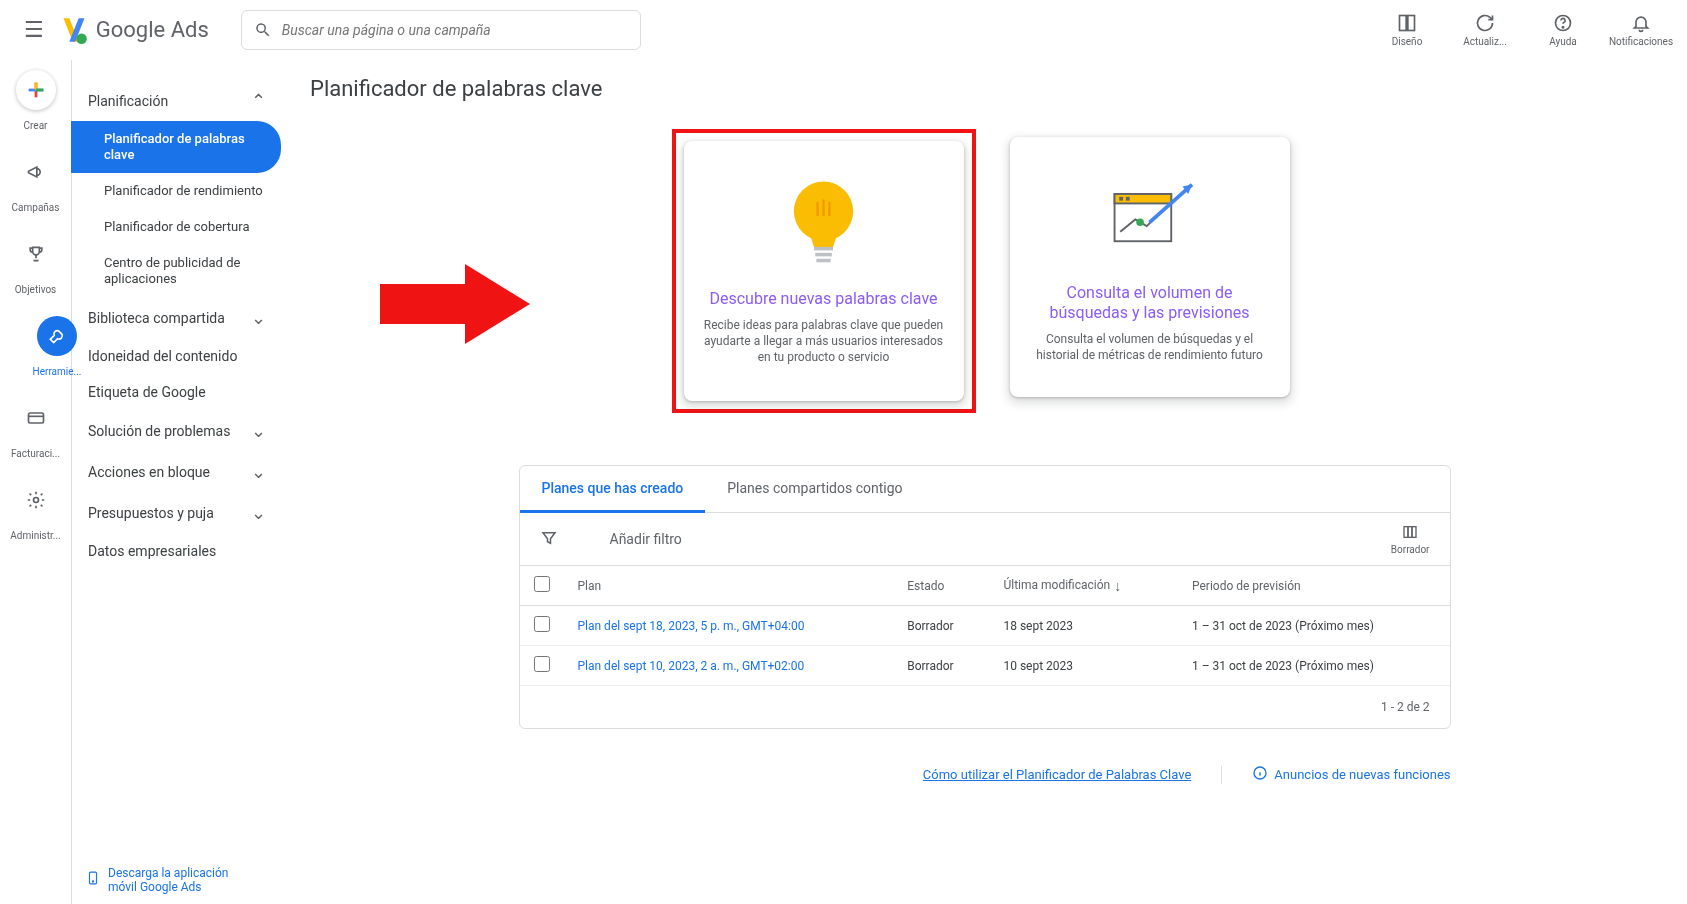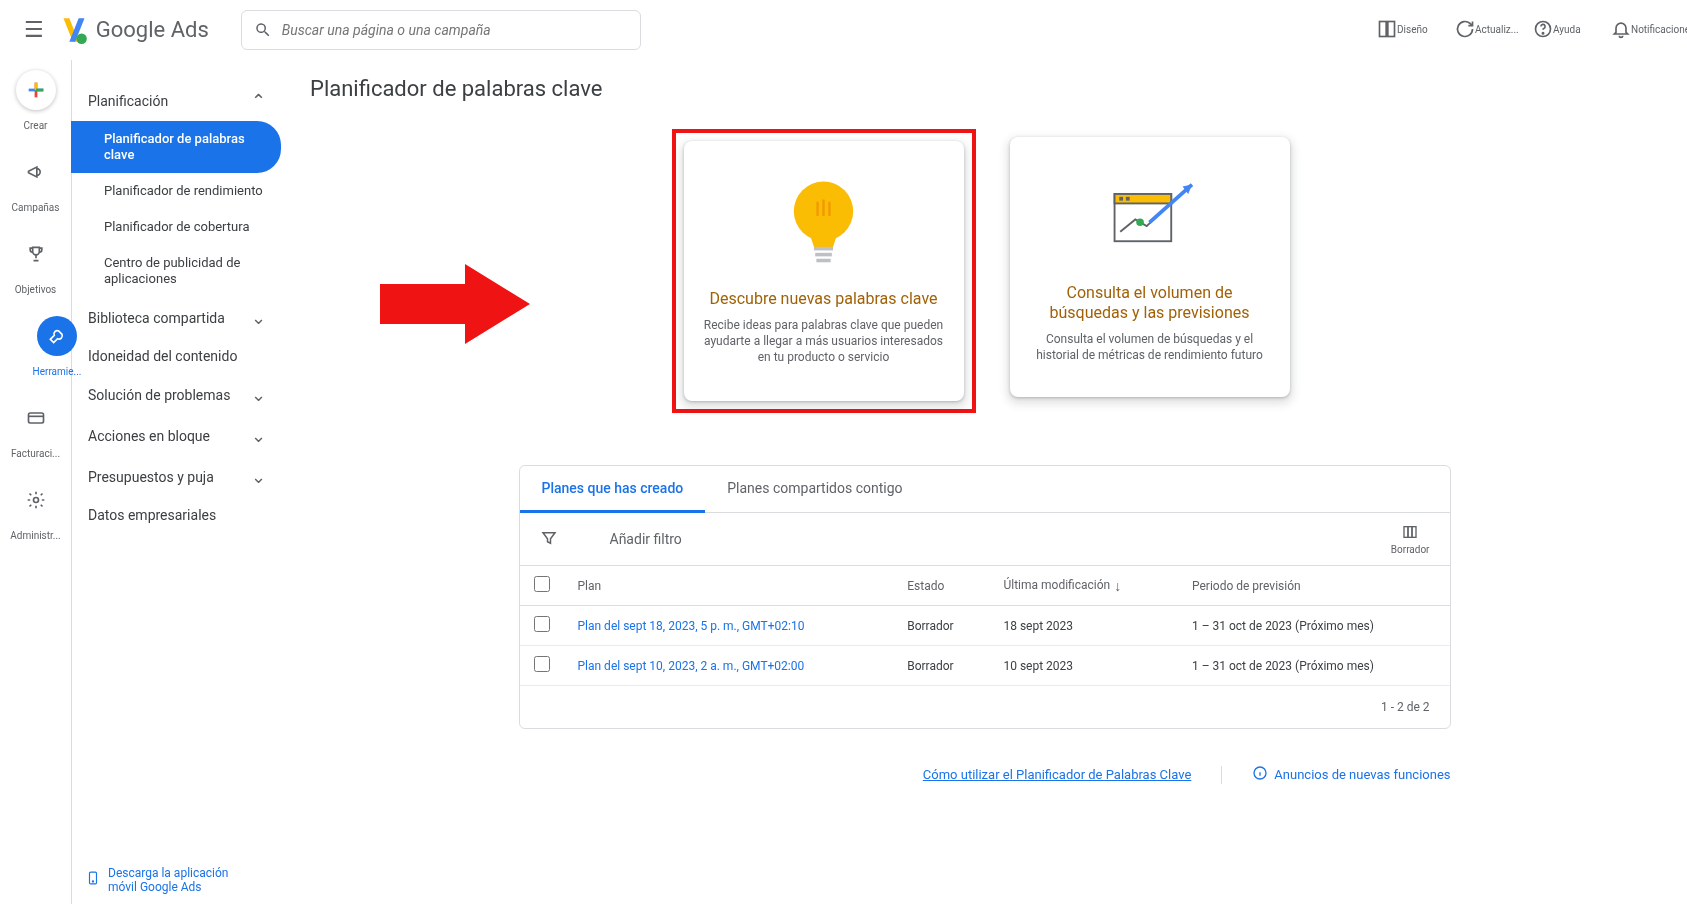--- a/index.html
+++ b/index.html
@@ -8,21 +8,21 @@
 
 .header { display: flex; align-items: center; height: 60px; padding: 0 16px; border-bottom: 1px solid transparent; }
 .menu-icon { font-size: 22px; color: #5f6368; padding: 8px; cursor: pointer; }
 .logo { display: flex; align-items: center; margin-left: 8px; margin-right: 32px; }
 .logo-svg { width: 28px; height: 28px; }
 .logo-text { font-size: 22px; color: #5f6368; margin-left: 8px; font-weight: 400;}
 .search-box { flex: 0 0 400px; height: 40px; border: 1px solid #dadce0; border-radius: 6px; display: flex; align-items: center; padding: 0 12px; color: #5f6368; }
 .search-box input { border: none; outline: none; flex: 1; font-size: 14px; margin-left: 10px; color: #3c4043; background: transparent; font-style: italic; }
 .header-spacer { flex: 1; }
 .header-actions { display: flex; gap: 18px; }
-.header-action { display: flex; flex-direction: row; align-items: center; font-size: 10px; color: #5f6368; cursor: pointer; width: 60px;}
+.header-action { display: flex; flex-direction: column; align-items: center; font-size: 10px; color: #5f6368; cursor: pointer; width: 60px;}
 .header-action .icon { font-size: 20px; margin-bottom: 2px; height: 22px; display: flex; align-items: center; justify-content: center;}
 
 
 .body-wrap { display: flex; height: calc(100% - 60px); }
 
 
 .rail { width: 72px; border-right: 1px solid #dadce0; display: flex; flex-direction: column; align-items: center; padding-top: 10px; gap: 20px; }
 .rail-item { display: flex; flex-direction: column; align-items: center; font-size: 10px; color: #5f6368; cursor: pointer; text-align: center; width: 60px; position: relative; gap: 8px; }
 .rail-icon-circle { width: 40px; height: 40px; border-radius: 50%; display: flex; align-items: center; justify-content: center; font-size: 20px; margin-bottom: 2px; }
 .rail-item.create .rail-icon-circle { box-shadow: 0 1px 4px rgba(0,0,0,.25); background: #fff; }
@@ -41,21 +41,21 @@
 
 
 .main { flex: 1; padding: 16px 28px 16px 28px; height: 100%; display: flex; flex-direction: column; }
 .main h1 { font-size: 22px; font-weight: 400; color: #3c4043; margin-bottom: 28px; }
 .cards-row { display: flex; gap: 26px; justify-content: center; position: relative; margin-bottom: 36px; }
 .arrow { position: absolute; left: 70px; top: 130px; }
 .card { width: 280px; height: 260px; background: #fff; border-radius: 8px; box-shadow: 0 1px 3px rgba(60,64,67,.3), 0 4px 8px 3px rgba(60,64,67,.15); display: flex; flex-direction: column; align-items: center; justify-content: center; padding: 24px 18px; text-align: center; cursor: pointer; }
 .card-wrap { padding: 8px; }
 .card-wrap.highlight { border: 4px solid #ef1313; background:#fff;}
 .card .icon-holder { height: 95px; display: flex; align-items: center; justify-content: center; margin-bottom: 16px; }
-.card h3 { font-size: 16px; font-weight: 400; color: #a16207; margin-bottom: 8px; line-height: 20px; }
+.card h3 { font-size: 16px; font-weight: 400; color: #8b5cf6; margin-bottom: 8px; line-height: 20px; }
 .card p { font-size: 12px; color: #5f6368; line-height: 16px; }
 
 
 .plans-panel { background: #fff; border: 1px solid #dadce0; border-radius: 6px; width: 932px; margin: 16px auto; }
 .tabs { display: flex; border-bottom: 1px solid #dadce0; }
 .tab { padding: 14px 22px; font-size: 14px; color: #5f6368; cursor: pointer; }
 .tab.active { color: #1a73e8; border-bottom: 3px solid #1a73e8; font-weight: 500; margin-bottom: -1px;}
 .filter-row { display: flex; align-items: center; padding: 10px 20px; border-bottom: 1px solid #dadce0; color: #5f6368; font-size: 14px; }
 .filter-row .add { margin-left: 52px; }
 .filter-row .cols { margin-left: auto; text-align: center; font-size: 10px; }
@@ -207,20 +207,23 @@
     <div class="side-sub">Planificador de rendimiento</div>
     <div class="side-sub">Planificador de cobertura</div>
     <div class="side-sub">Centro de publicidad de aplicaciones</div>
 
     <div class="side-section">
       <span>Biblioteca compartida</span>
       <span class="chev">⌄</span>
     </div>
     <div class="side-section">
       <span>Idoneidad del contenido</span>
+    </div>
+    <div class="side-section">
+      <span>Etiqueta de Google</span>
     </div>
     <div class="side-section">
       <span>Solución de problemas</span>
       <span class="chev">⌄</span>
     </div>
     <div class="side-section">
       <span>Acciones en bloque</span>
       <span class="chev">⌄</span>
     </div>
     <div class="side-section">
@@ -316,21 +319,21 @@
             <th class="chk"><input type="checkbox" style=""></th>
             <th>Plan</th>
             <th>Estado</th>
             <th><span>Última modificación</span><span class="sort-arrow">↓</span></th>
             <th>Periodo de previsión</th>
           </tr>
         </thead>
         <tbody>
           <tr>
             <td class="chk"><input type="checkbox" style=""></td>
-            <td><a href="#">Plan del sept 18, 2023, 5 p. m., GMT+02:10</a></td>
+            <td><a href="#">Plan del sept 18, 2023, 5 p. m., GMT+04:00</a></td>
             <td>Borrador</td>
             <td>18 sept 2023</td>
             <td>1 – 31 oct de 2023 (Próximo mes)</td>
           </tr>
           <tr>
             <td class="chk"><input type="checkbox" style=""></td>
             <td><a href="#">Plan del sept 10, 2023, 2 a. m., GMT+02:00</a></td>
             <td>Borrador</td>
             <td>10 sept 2023</td>
             <td>1 – 31 oct de 2023 (Próximo mes)</td>

